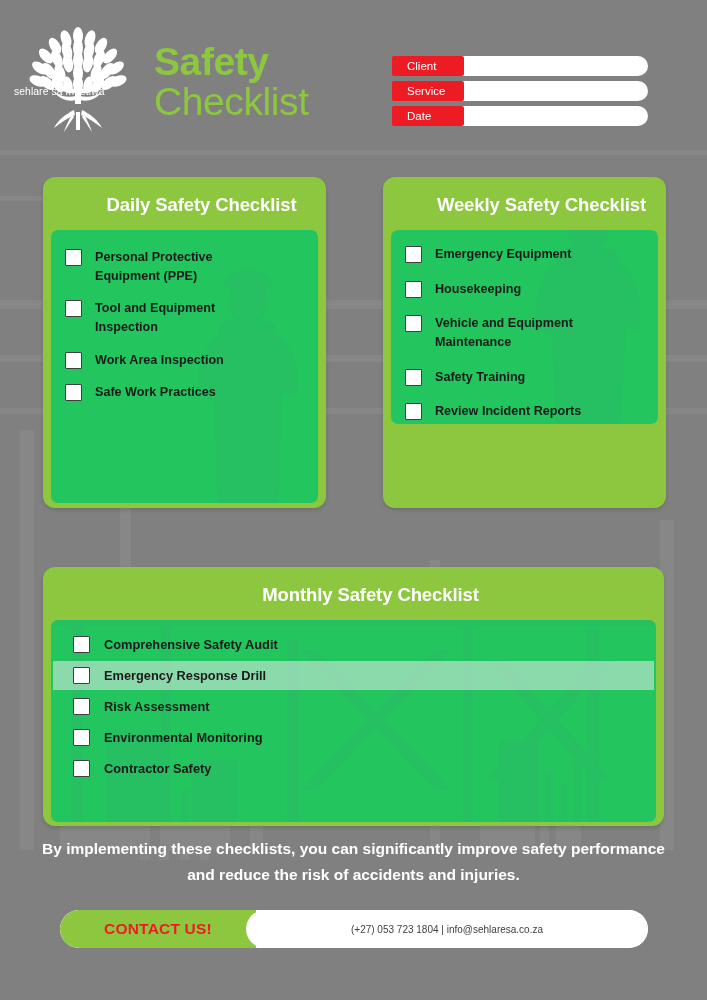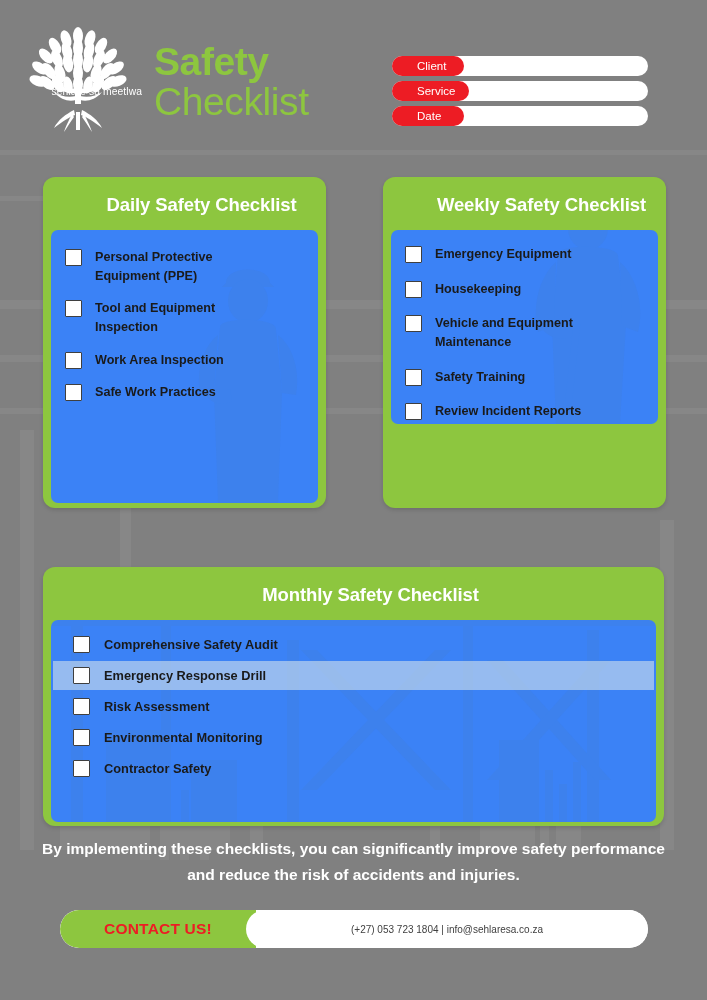--- a/index.html
+++ b/index.html
@@ -111,26 +111,26 @@
     font-size: 11px;
     color: #333;
   }
 
   .meta-label {
     position: absolute;
     left: 0; top: 0;
     height: 20px;
     min-width: 72px;
     background: #ED1C24;
-    border-radius: 10px;
+    border-radius: 2px;
     color: #FFFFFF;
     font-size: 11.5px;
     display: flex;
     align-items: center;
-    padding-left: 25px;
+    padding-left: 15px;
     padding-right: 14px;
     z-index: 2;
   }
 
   
   .card {
     position: absolute;
     background: #8DC63F;
     border-radius: 12px;
     box-shadow: 0 2px 4px rgba(0,0,0,0.14);
@@ -141,21 +141,21 @@
     font-size: 18.5px;
     font-weight: bold;
     text-align: center;
     padding-top: 17px;
     padding-bottom: 14px;
     letter-spacing: -0.1px;
     padding-left: 34px;
   }
 
   .card-body {
-    background: #3b82f6;
+    background: #22c55e;
     border-radius: 7px;
     margin: 0 8px 8px 8px;
     position: relative;
     overflow: hidden;
   }
 
   .card-body-inner {
     position: relative;
     z-index: 2;
   }
@@ -352,21 +352,21 @@
             <path d="M66 70 C 74 72, 82 70, 88 66 C 81 74, 73 76, 66 74 Z"></path>
 
             <path d="M60 84 C 52 88, 44 94, 40 102 C 48 96, 55 91, 61 89 Z"></path>
             <path d="M68 84 C 76 88, 84 94, 88 102 C 80 96, 73 91, 67 89 Z"></path>
             <path d="M62 86 L62 104 L66 104 L66 86 Z"></path>
             <path d="M58 88 C 54 96, 52 100, 50 106 C 54 100, 57 95, 60 91 Z"></path>
             <path d="M70 88 C 74 96, 76 100, 78 106 C 74 100, 71 95, 68 91 Z"></path>
           </g>
         </svg>
 
-        <div style="position:absolute; left:0; top:60px; width:128px; text-align:right;
+        <div style="position:absolute; left:0; top:60px; width:128px; text-align:left;
                     color:#ffffff; font-size:10.3px; letter-spacing:0.1px;
                     font-family:'Liberation Sans',sans-serif;">sehlare sa meetlwa</div>
       </div>
 
       <div id="title-block">
         <span class="title-line1">Safety</span>
         <span class="title-line2">Checklist</span>
       </div>
     </div>
 

